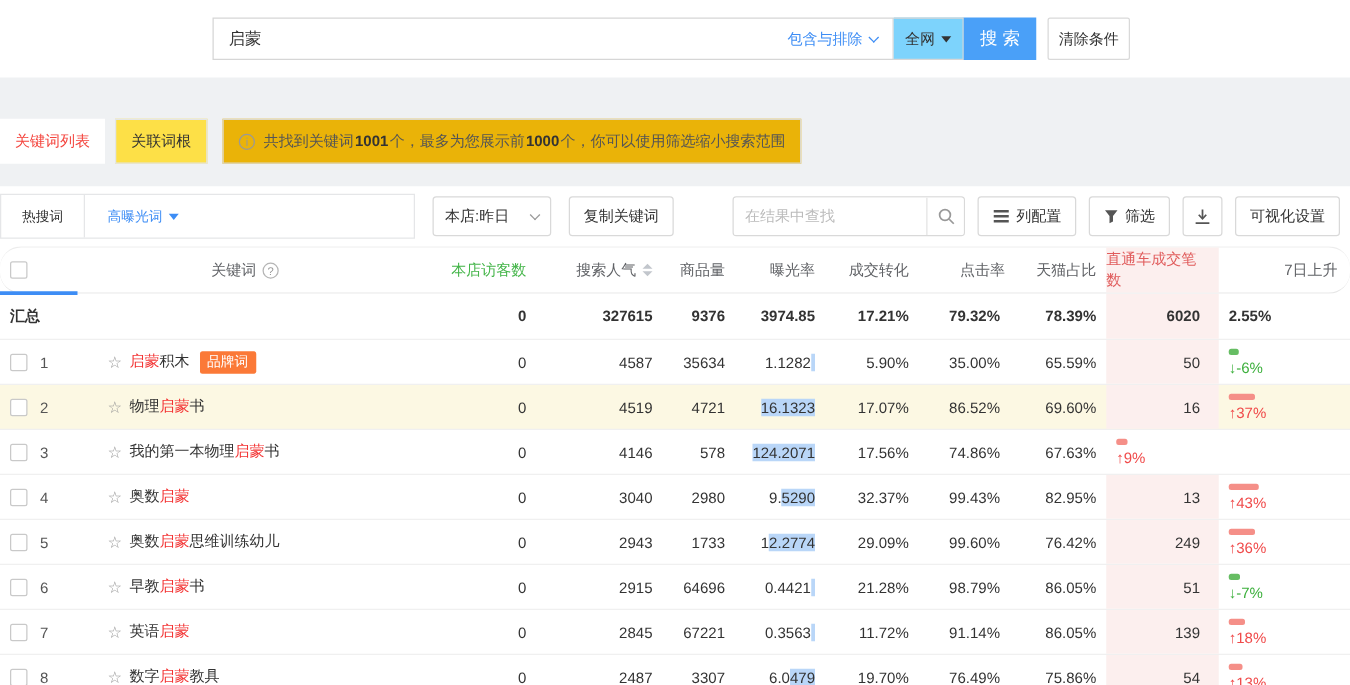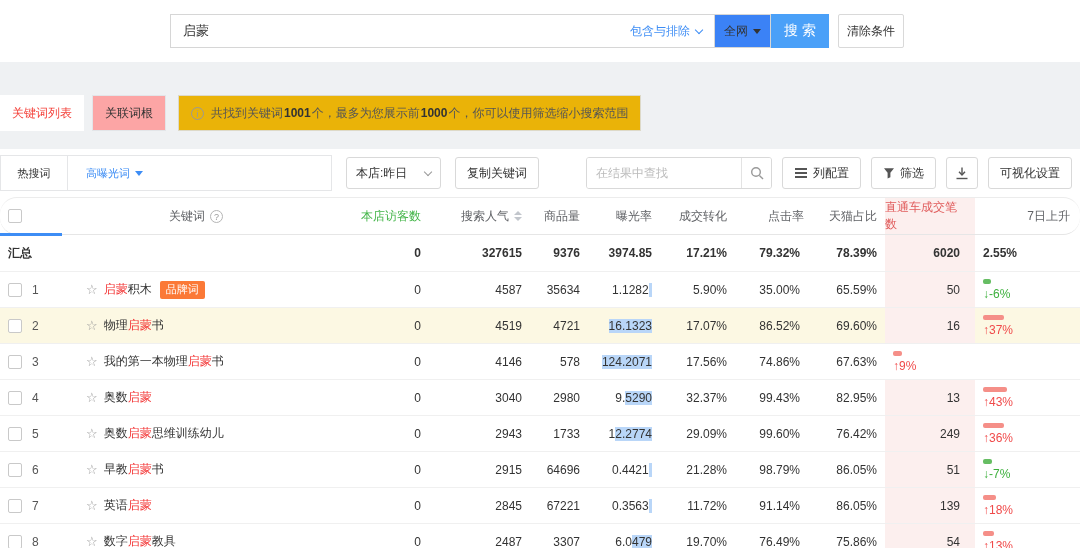--- a/index.html
+++ b/index.html
@@ -5,29 +5,29 @@
   * { margin:0; padding:0; box-sizing:border-box; }
   html,body { width:1080px; height:548px; overflow:hidden; }
   body { font-family:"Liberation Sans","DejaVu Sans",sans-serif; font-size:12px; color:#333; background:#eff1f3; }
 
   
   .topbar { height:62px; background:#fff; position:relative; }
   .search-assembly { position:absolute; left:170px; top:14px; height:34px; display:flex; }
   .search-input-wrap { width:545px; height:34px; border:1px solid #d6d6d6; background:#fff; display:flex; align-items:center; padding:0 12px; }
   .query-text { font-size:13px; color:#333; }
   .include-exclude { margin-left:auto; color:#3d8df5; cursor:pointer; display:flex; align-items:center; }
-  .scope-select { width:56px; height:34px; border:1px solid #d6d6d6; border-left:none; display:flex; align-items:center; justify-content:center; background:#3b82f6; cursor:pointer; }
+  .scope-select { width:56px; height:34px; border:1px solid #d6d6d6; border-left:none; display:flex; align-items:center; justify-content:center; background:#7dd3fc; cursor:pointer; }
   .search-btn { width:58px; height:34px; border:none; background:#4aa0f8; color:#fff; font-size:14px; cursor:pointer; font-family:inherit; }
   .clear-btn { position:absolute; left:838px; top:14px; width:66px; height:34px; background:#fff; border:1px solid #d9d9d9; border-radius:2px; font-size:12px; color:#333; cursor:pointer; font-family:inherit; }
 
   
   .tabsrow { margin-top:33px; height:36px; display:flex; align-items:stretch; }
   .tab { padding:0 12px; display:flex; align-items:center; justify-content:center; cursor:pointer; }
   .tab.active { background:#fff; color:#f4433c; min-width:80px; }
-  .tab.inactive { background:#fca5a5; border:1px solid #e3e5e8; color:#333; margin-left:8px; min-width:70px; }
+  .tab.inactive { background:#fde047; border:1px solid #e3e5e8; color:#333; margin-left:8px; min-width:70px; }
   .info-box { margin-left:12px; border:1px solid #ddd9c8; background:#eab308; display:flex; align-items:center; padding:0 12px; color:#555; }
   .info-i { width:13px; height:13px; border:1px solid #999; border-radius:50%; color:#999; font-size:9px; line-height:12px; text-align:center; margin-right:7px; flex:none; }
   .info-i::before { content:"i"; }
   .info-box b { color:#333; margin:0 1px; }
 
   
   .panel { margin-top:18px; background:#fff; height:400px; position:relative; }
 
   
   .toolbar { display:flex; align-items:center; padding:6px 8px 6px 0; height:48px; }

